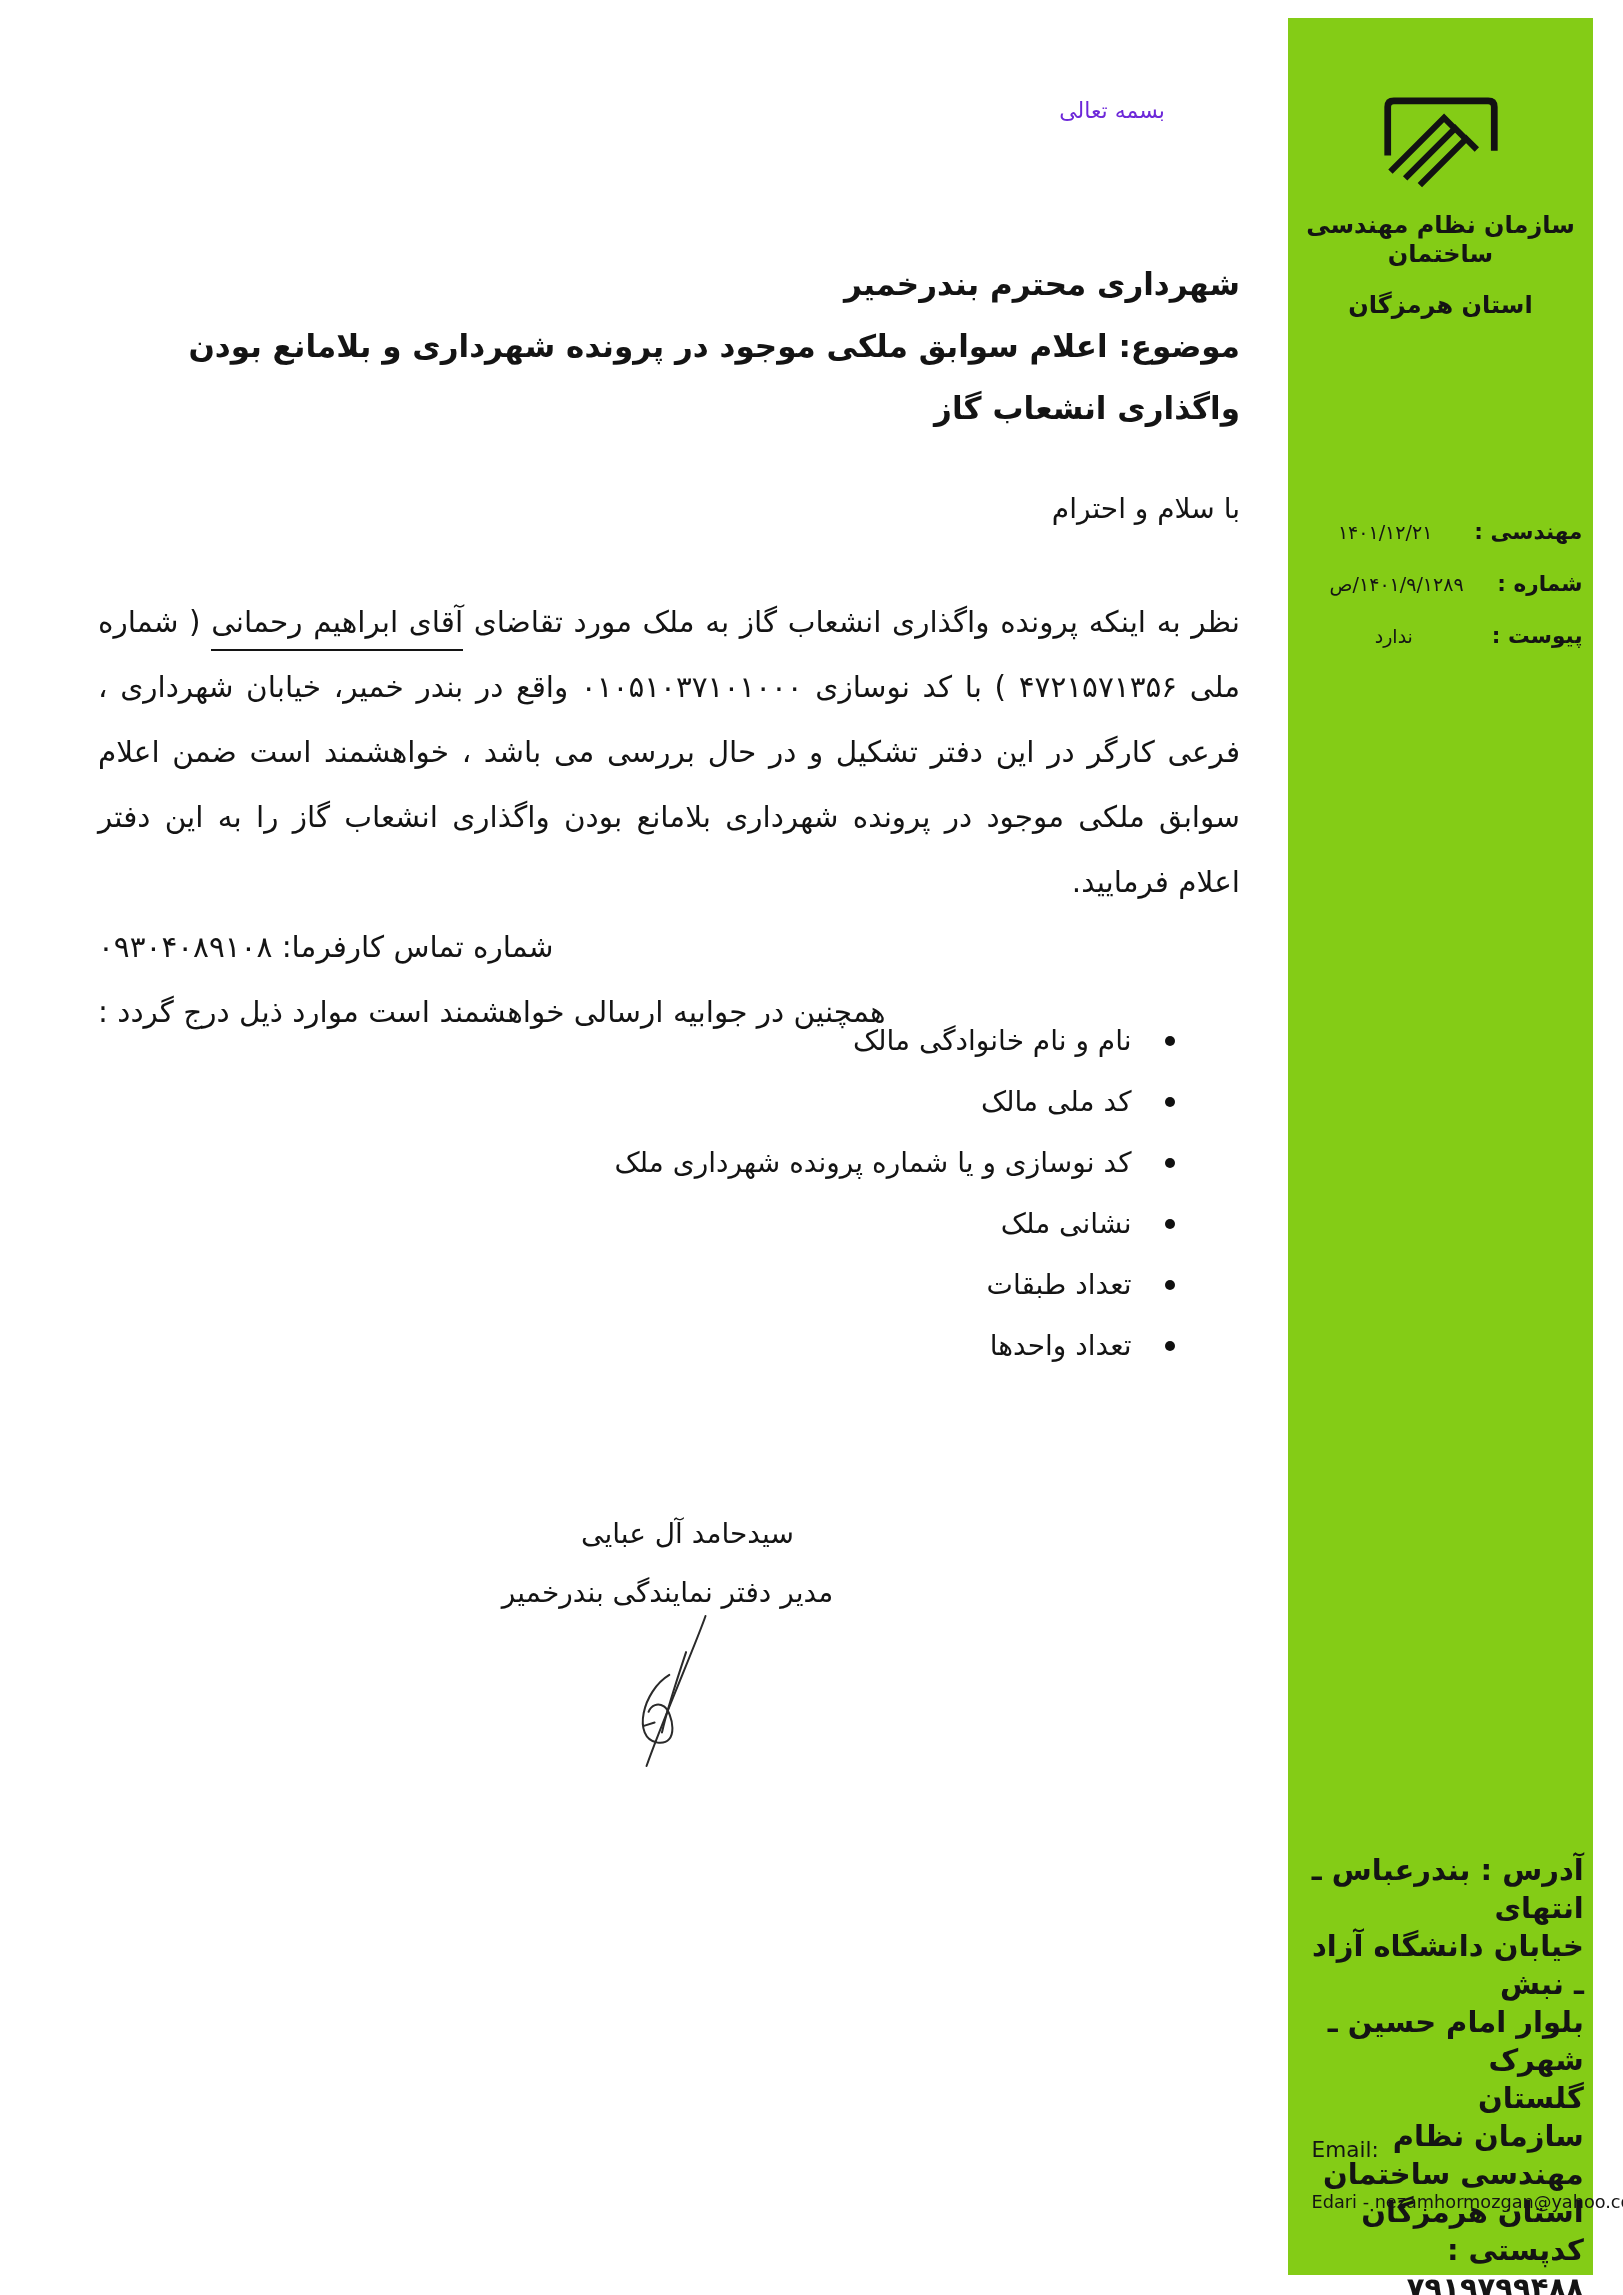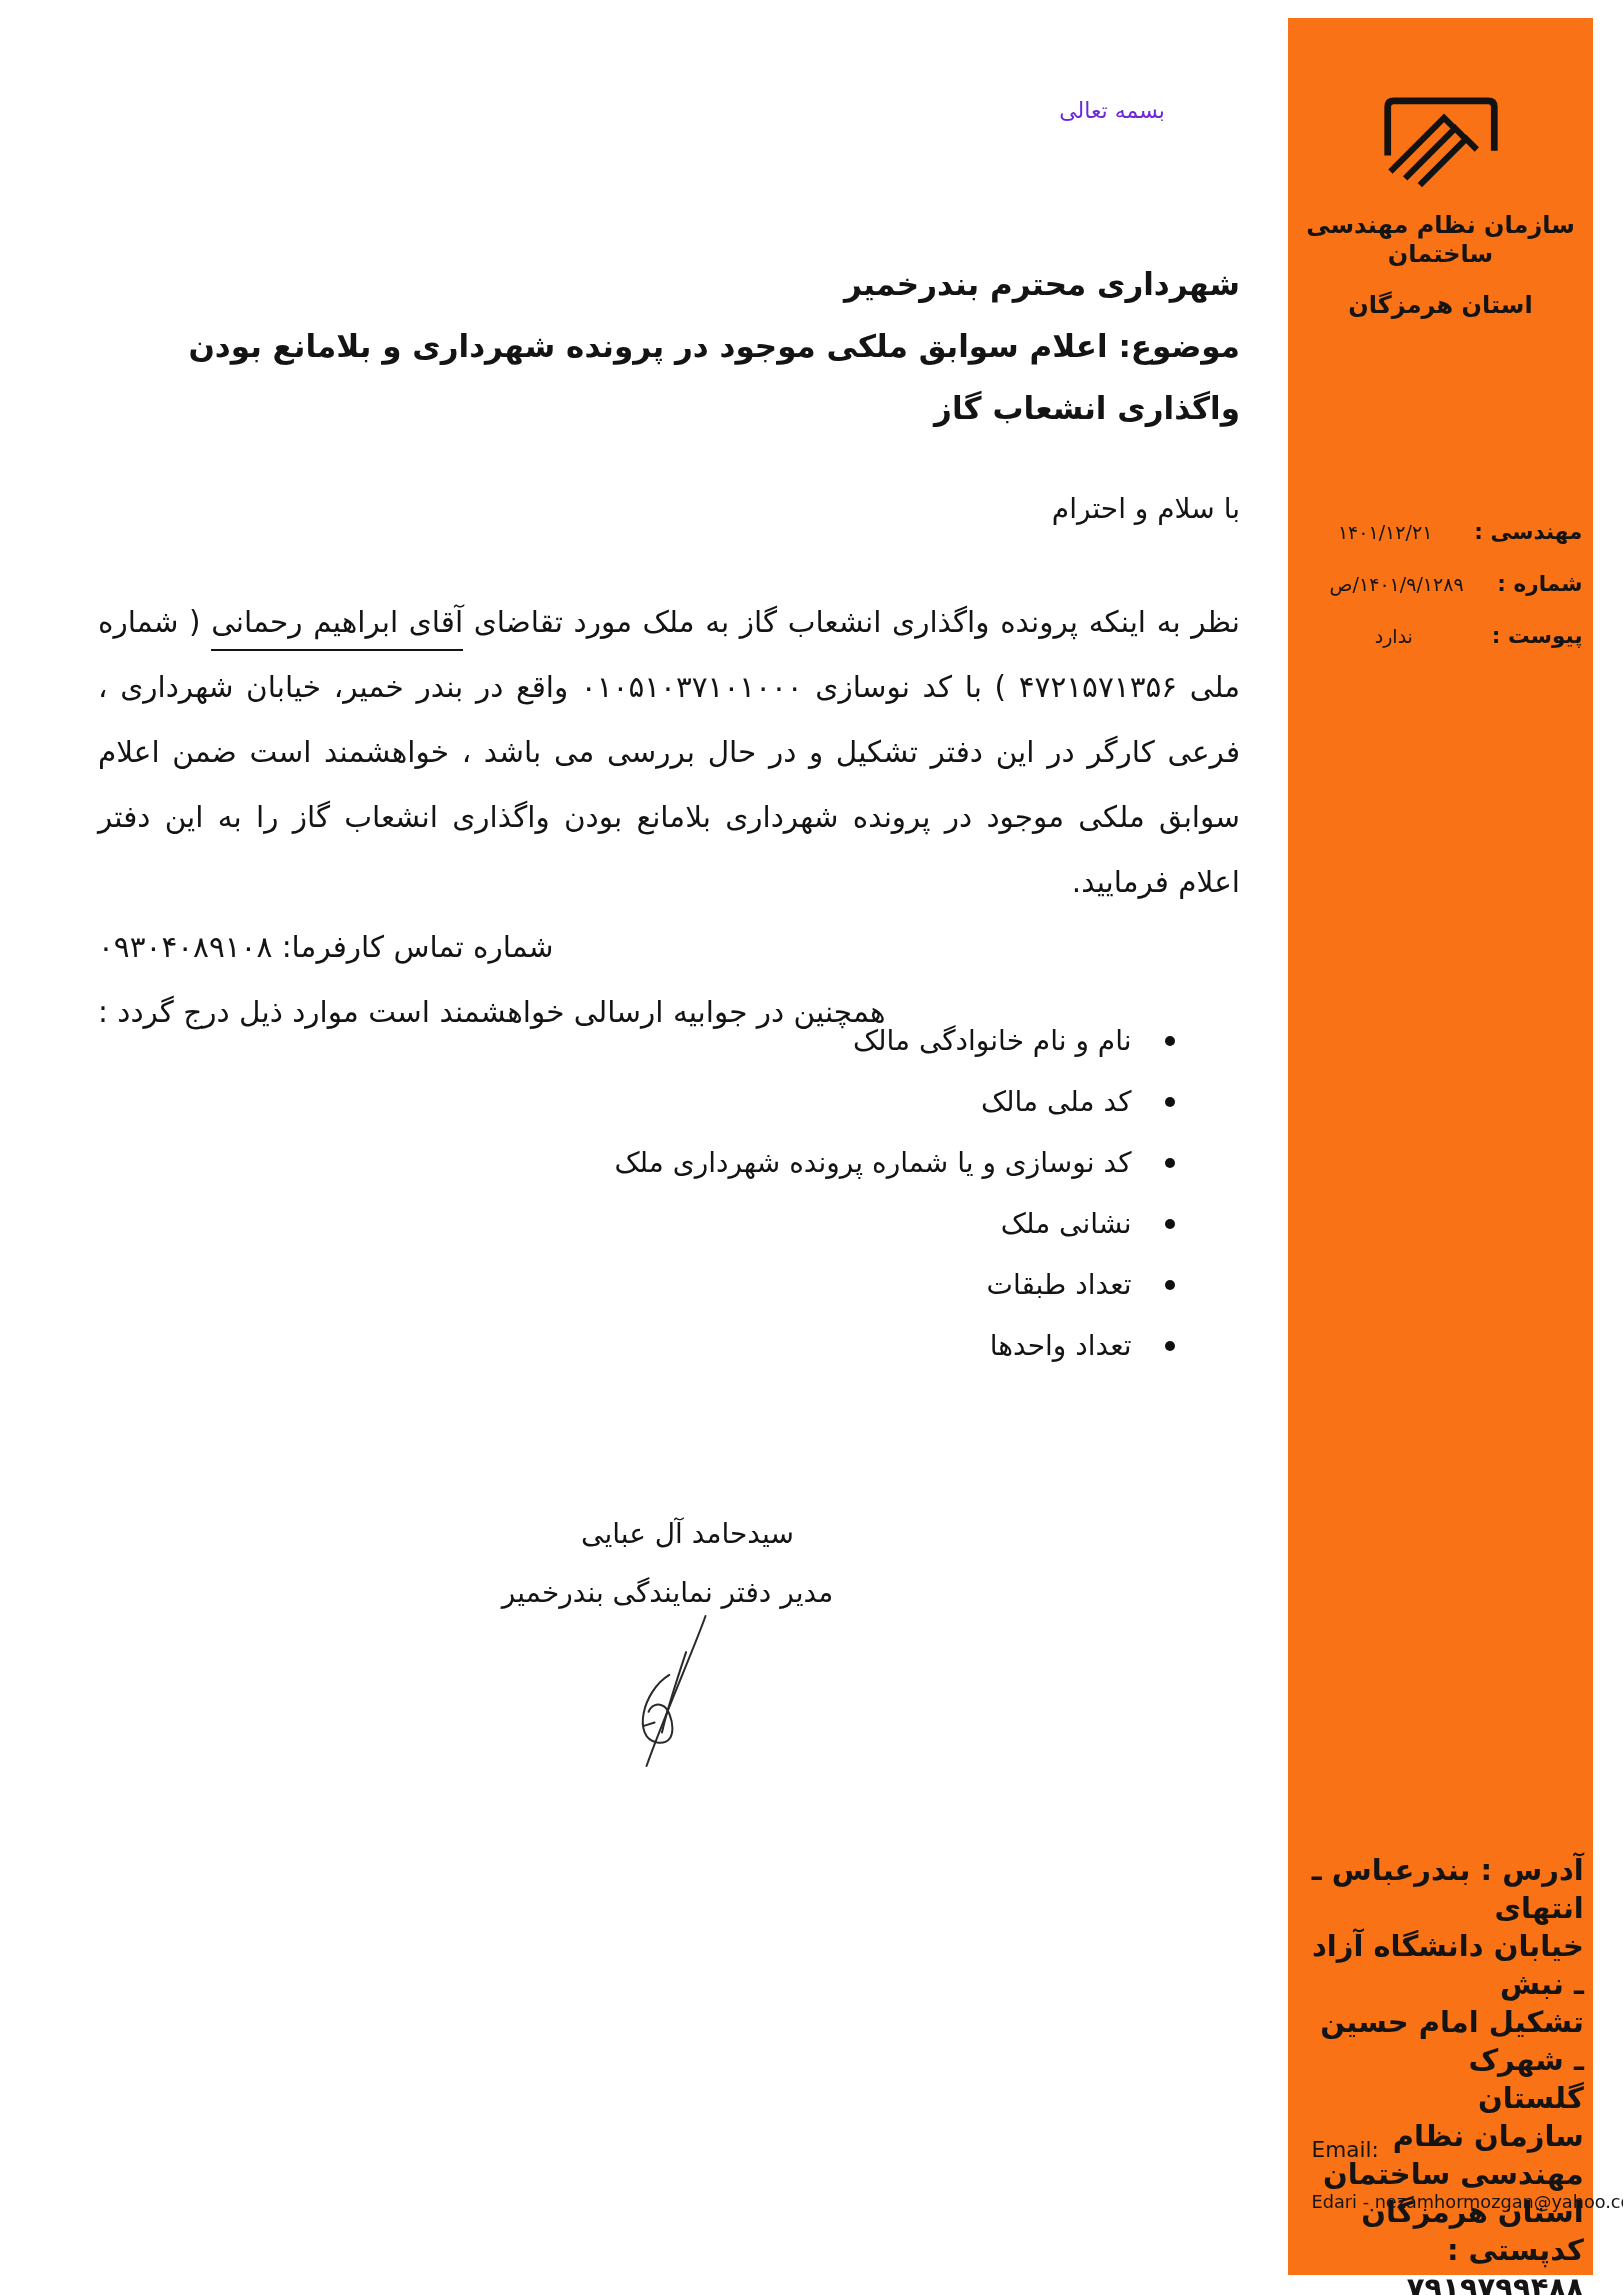--- a/index.html
+++ b/index.html
@@ -56,21 +56,21 @@
   .sig-title{
     position:absolute;left:409px;top:1576px;width:517px;
     text-align:center;font-size:28px;direction:rtl;
   }
   .sig-scribble{
     position:absolute;left:605px;top:1609px;width:134px;height:164px;
   }
   
   .sidebar{
     position:absolute;left:1288px;top:18.3px;width:305px;height:2257px;
-    background:#f97316;
+    background:#84cc16;
   }
   .logo{
     display:block;margin:73px auto 0 auto;width:134px;height:98px;
   }
   .org1,.org2{
     text-align:center;font-weight:bold;font-size:24px;
     direction:rtl;margin-top:22px;line-height:29px;
   }
   .meta{
     position:absolute;top:501px;left:0;right:0;padding:0 10.5px 0 7.9px;
@@ -177,21 +177,21 @@
       </div>
       <div class="meta-row">
         <span class="meta-label">پیوست :</span>
         <span class="meta-value">ندارد</span>
       </div>
     </div>
 
     <div class="address">
       <div>آدرس : بندرعباس ـ انتهای</div>
       <div>خیابان دانشگاه آزاد ـ نبش</div>
-      <div>تشکیل امام حسین ـ شهرک</div>
+      <div>بلوار امام حسین ـ شهرک</div>
       <div>گلستان</div>
       <div>سازمان نظام مهندسی ساختمان</div>
       <div>استان هرمزگان</div>
       <div>کدپستی : ۷۹۱۹۷۹۹۴۸۸</div>
     </div>
 
     <div class="email-label">Email:</div>
     <div class="email-value">Edari - nezamhormozgan@yahoo.com</div>
   </div>
 

